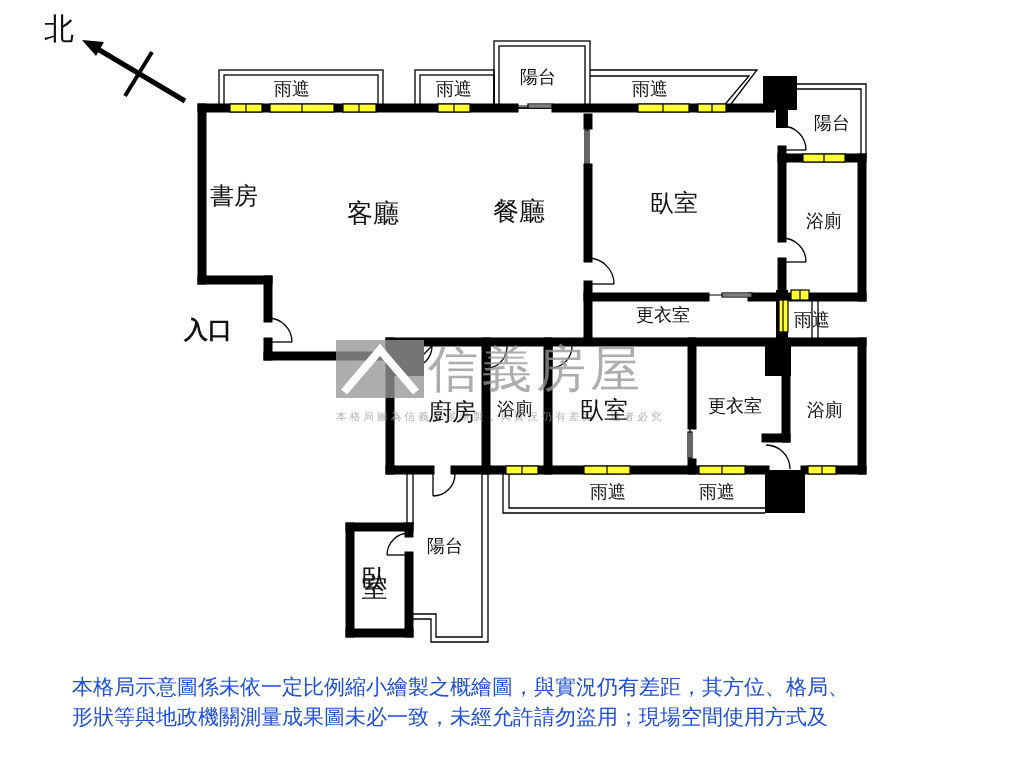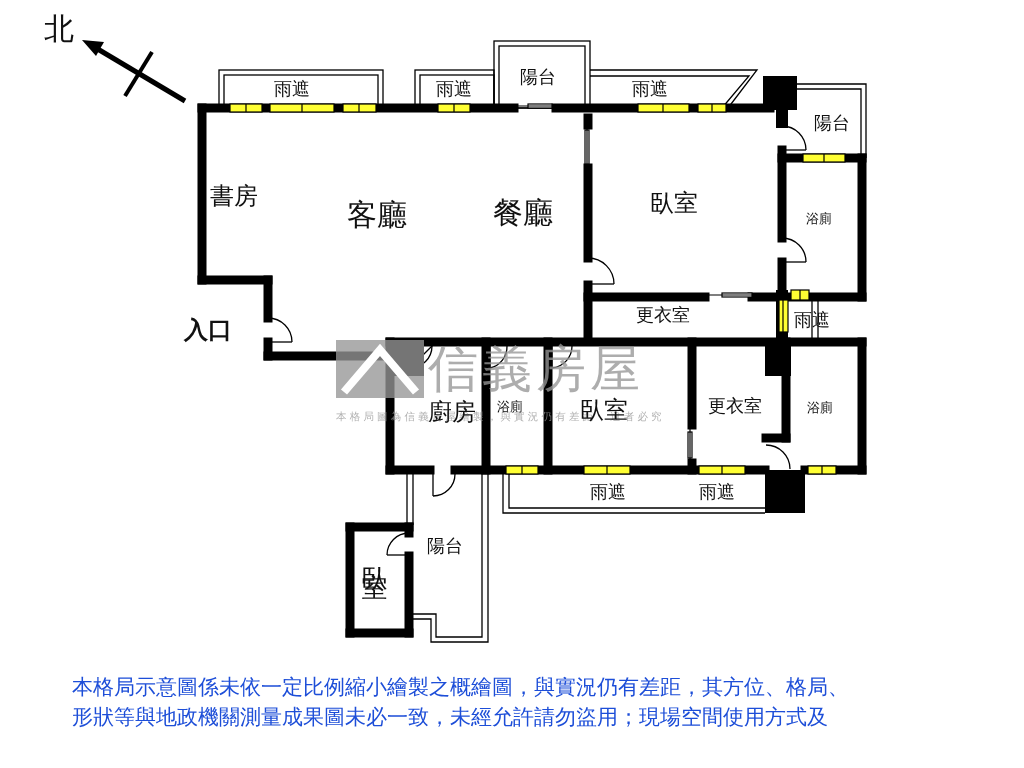--- a/index.html
+++ b/index.html
@@ -1,22 +1,22 @@
 <!DOCTYPE html>
 <html><head>
   <meta charset="utf-8">
   <style>
     html, body { margin: 0; padding: 0; background: #ffffff; }
     body { width: 1024px; height: 768px; position: relative; overflow: hidden;
            font-family: "DejaVu Serif", "Liberation Serif", serif; }
     #plan { position: absolute; left: 0; top: 0; width: 1024px; height: 660px; }
     .lbl { position: absolute; color: #111; white-space: nowrap; line-height: 1; }
-    .lbl.big { font-size: 30px; }
+    .lbl.big { font-size: 26px; }
     .lbl.med { font-size: 24px; }
-    .lbl.sm { font-size: 13px; }
+    .lbl.sm { font-size: 18px; }
     .lbl.xs { font-size: 18px; }
     .lbl.vert { writing-mode: vertical-rl; font-size: 26px; letter-spacing: 6px; }
     .wm-big { position: absolute; left: 338px; top: 344px; color: rgba(150,150,150,0.78);
               font-family: "DejaVu Sans", sans-serif; font-size: 50px; letter-spacing: 4px; line-height: 1; }
     .wm-small { position: absolute; left: 336px; top: 411px; color: rgba(150,150,150,0.75);
                 font-family: "DejaVu Sans", sans-serif; font-size: 10.5px; letter-spacing: 3.2px; line-height: 1; }
     .wm-logo { position: absolute; left: 336px; top: 340px; width: 88px; height: 58px; }
     .disclaimer { position: absolute; left: 72px; top: 672px; width: 920px; font-size: 21px;
                   line-height: 30px; color: #1d4ed8; }
     .disclaimer div { white-space: nowrap; }

